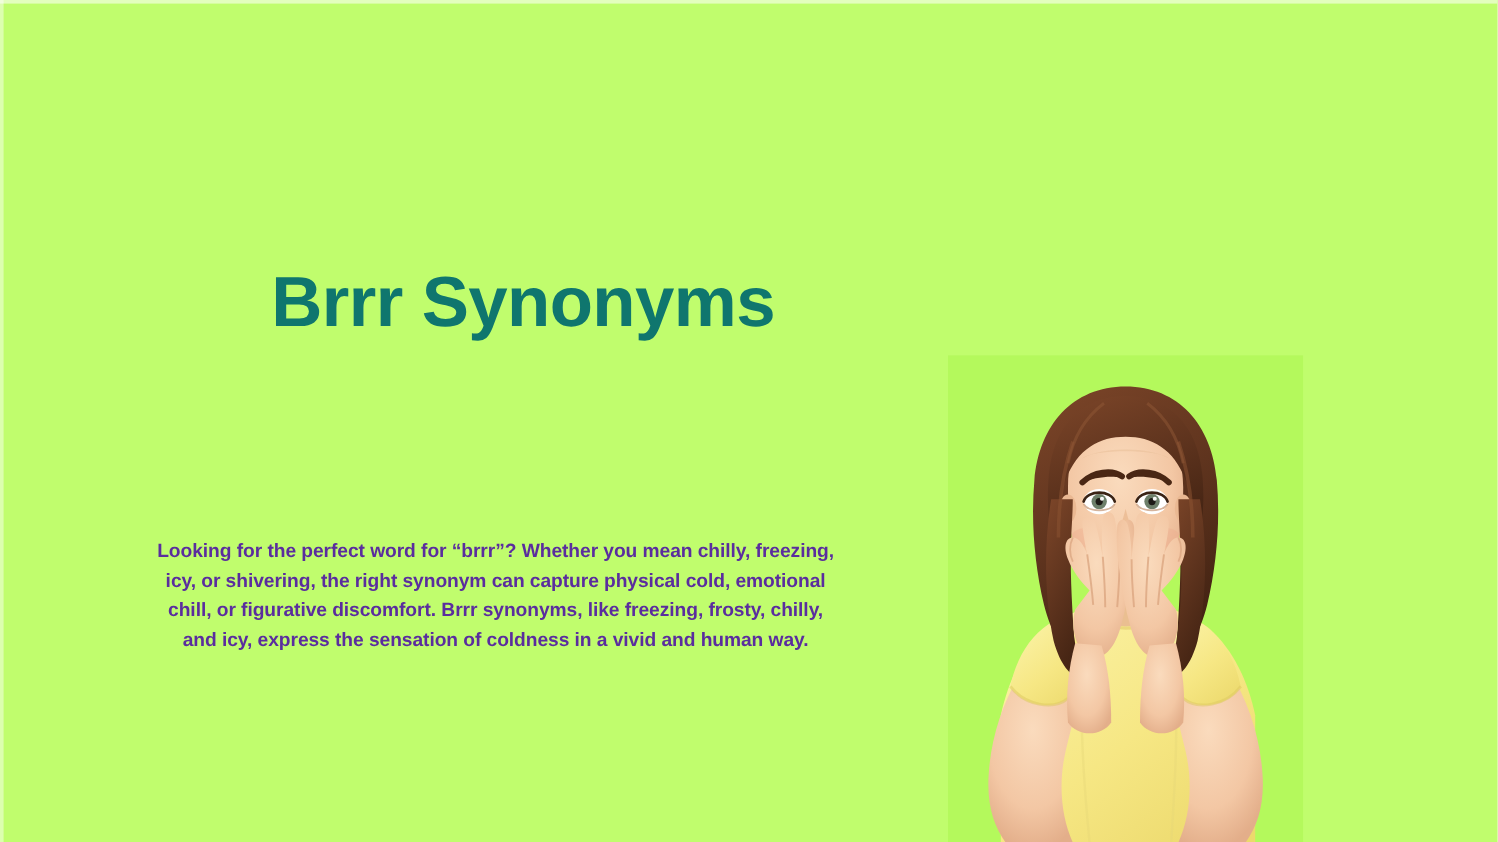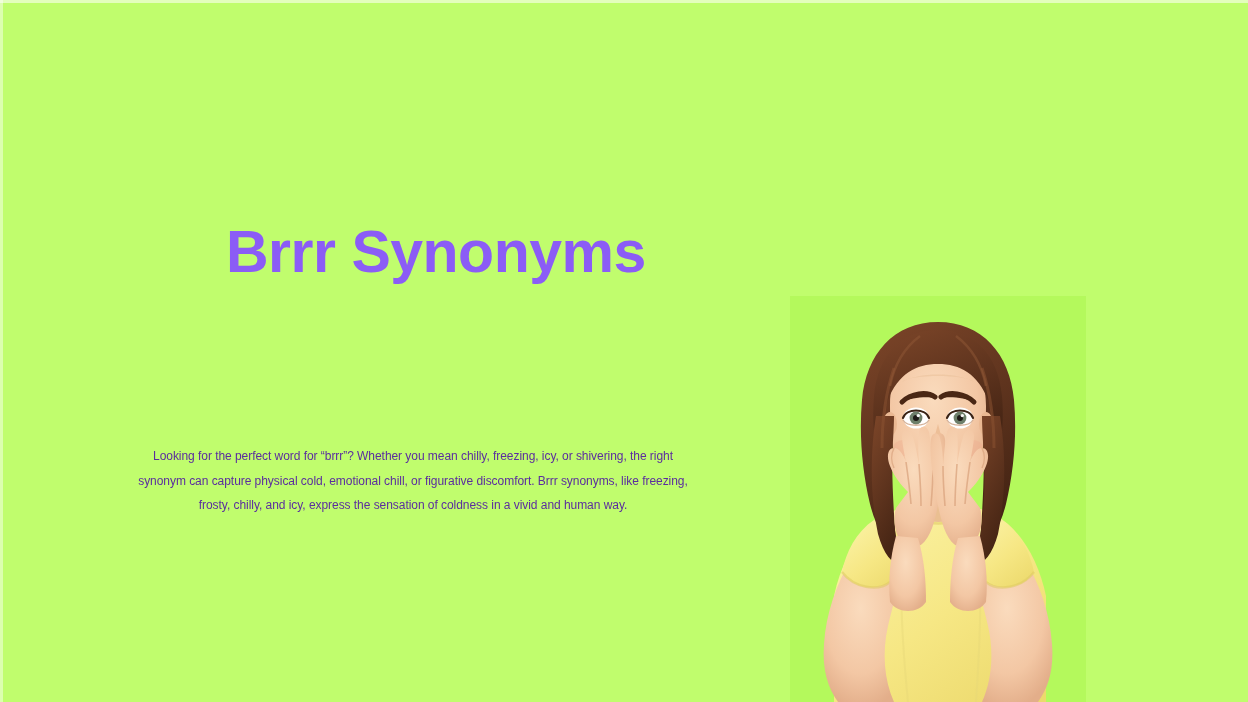--- a/index.html
+++ b/index.html
@@ -56,32 +56,32 @@
   }
 
   #page-title {
     position: absolute;
     left: 226px;
     top: 180px;
     font-size: 59px;
     font-weight: 700;
     letter-spacing: -0.5px;
     line-height: 1.1;
-    color: #8b5cf6;
+    color: #0f766e;
     white-space: nowrap;
   }
 
   #intro-paragraph {
     position: absolute;
     left: 131px;
     top: 432px;
     width: 564px;
     text-align: center;
-    font-size: 12px;
-    font-weight: 400;
+    font-size: 16px;
+    font-weight: 700;
     line-height: 24.6px;
     letter-spacing: -0.05px;
     color: #5a2d9e;
   }
 
   
   #photo-figure {
     position: absolute;
     left: 790px;
     top: 296px;

